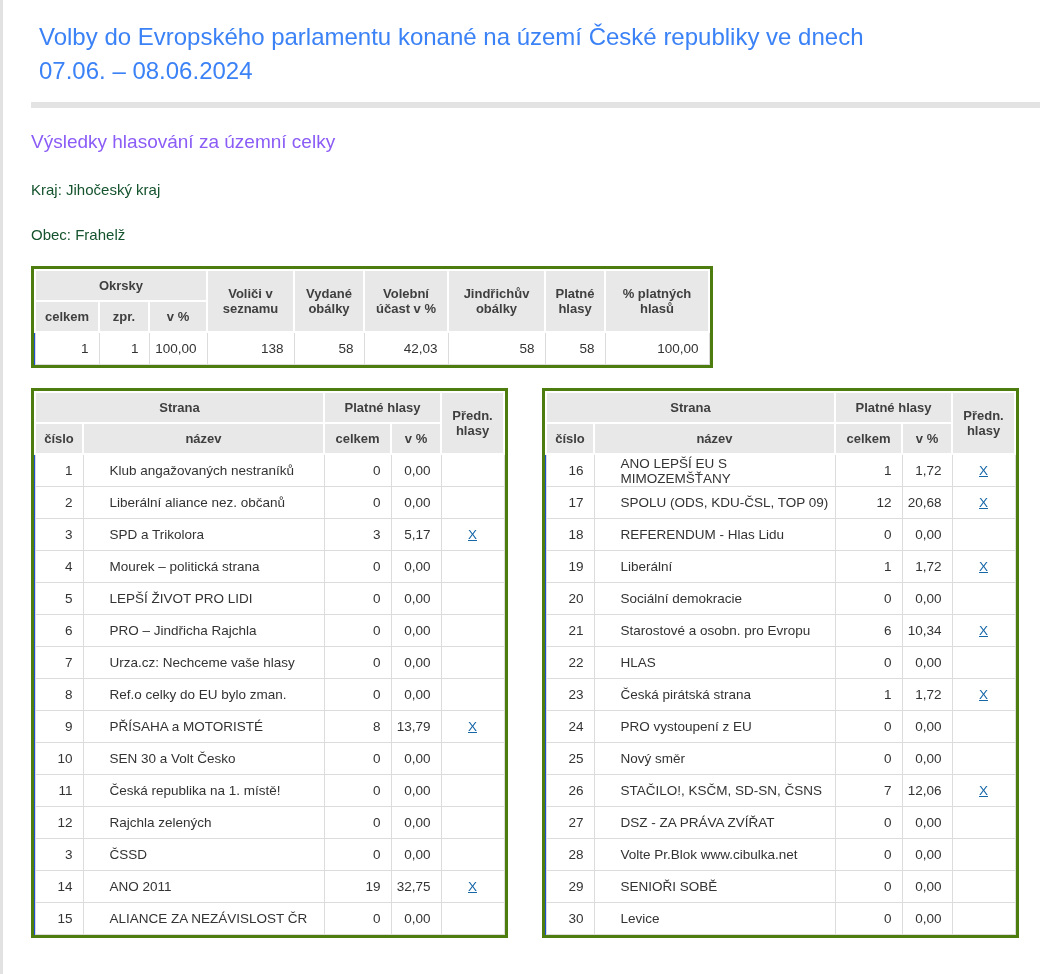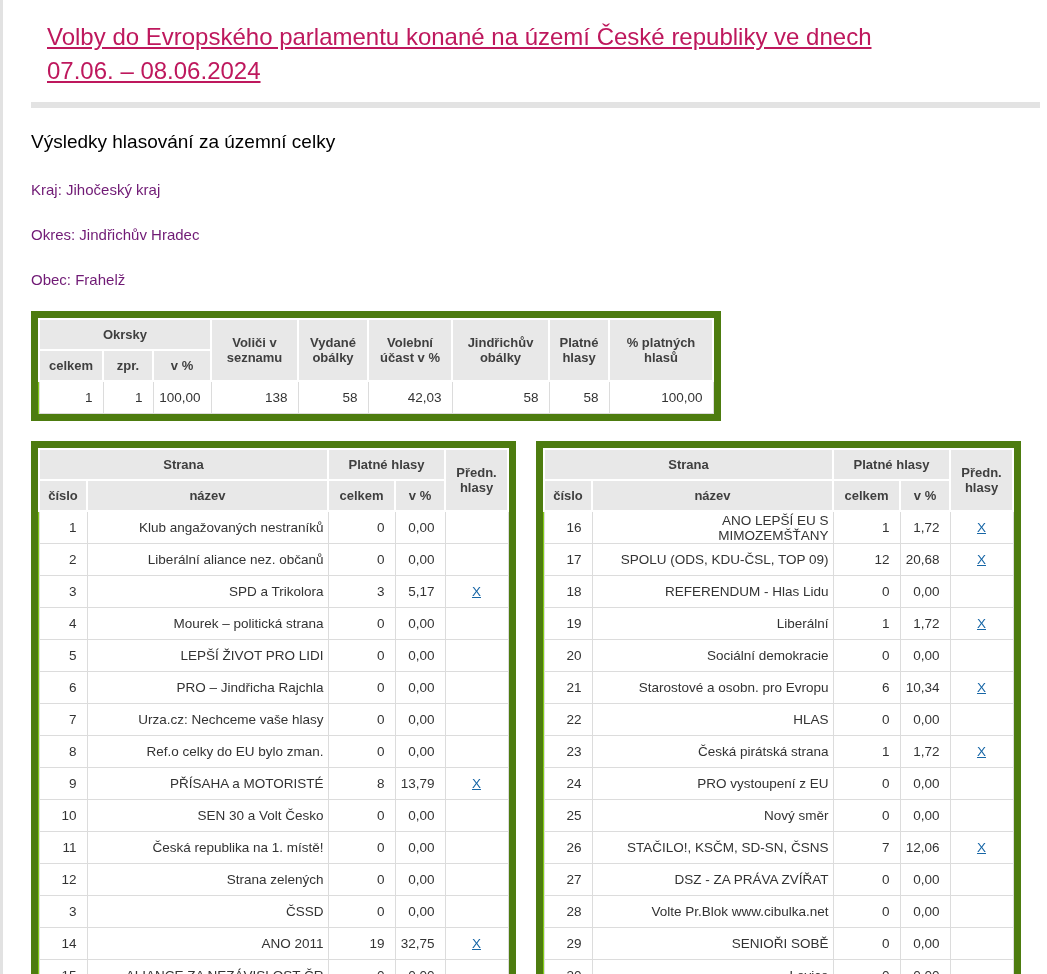--- a/index.html
+++ b/index.html
@@ -9,41 +9,40 @@
     position: relative;
     min-height: 974px;
   }
   .left-strip {
     position: absolute; left: 0; top: 0; bottom: 0;
     width: 3px; background: #e2e2e2;
   }
   .page { padding: 12px 7px 20px 31px; width: 1009px; }
 
   h1.title {
-    color: #be185d;
+    color: #3b82f6;
     font-size: 24px;
     line-height: 34px;
     font-weight: normal;
-    margin: 8px 0 0 16px;
-    text-decoration: underline;
+    margin: 8px 0 0 8px;
   }
   .divider {
     height: 6px; background: #e3e3e3; border: 0;
     margin: 14px 0 0 0; width: 100%;
   }
   .subtitle {
-    font-size: 19px; color: #000000; font-weight: normal;
+    font-size: 19px; color: #8b5cf6; font-weight: normal;
     margin: 23px 0 0 0;
   }
-  .info-line { font-size: 15px; color: #701a75; margin: 28px 0 0 0; }
+  .info-line { font-size: 15px; color: #14532d; margin: 28px 0 0 0; }
 
   .tbl-wrap {
     display: inline-block;
-    border: 7px solid #4d7c0f;
-    background: #84cc16;
+    border: 3px solid #4d7c0f;
+    background: #1d4ed8;
     vertical-align: top;
   }
   table { border-collapse: collapse; table-layout: fixed; }
   th {
     background: #e8e8e8;
     border: 2px solid #ffffff;
     color: #3f3f3f;
     font-size: 13px;
     font-weight: bold;
     padding: 4px 3px;
@@ -54,24 +53,24 @@
     border: 1px solid #dcdcdc;
     background: #fff;
     font-size: 13.5px;
     color: #333;
     height: 31px;
     padding: 0 4px;
     vertical-align: middle;
   }
   thead tr { height: 31px; }
   td.num { text-align: right; padding-right: 10px; }
-  td.name { text-align: right; padding-left: 19px; }
+  td.name { text-align: left; padding-left: 26px; }
   td.pref { text-align: center; }
   .summary-wrap { margin-top: 23px; }
-  .party-tables { margin-top: 20px; display: flex; gap: 20px; align-items: flex-start; }
+  .party-tables { margin-top: 20px; display: flex; gap: 34px; align-items: flex-start; }
   a.pref-link {
     color: #1766a6; text-decoration: underline;
     font-size: 13.5px; cursor: pointer;
   }
 </style>
 </head>
 <body>
 
 <div class="left-strip"></div>
 
@@ -82,24 +81,20 @@
     <span>07.06. – 08.06.2024</span>
   </h1>
 
   <div class="divider"></div>
 
   <h2 class="subtitle">Výsledky hlasování za územní celky</h2>
 
   <p class="info-line">
     <span>Kraj:</span>
     <span>Jihočeský kraj</span>
-  </p>
-  <p class="info-line">
-    <span>Okres:</span>
-    <span>Jindřichův Hradec</span>
   </p>
   <p class="info-line">
     <span>Obec:</span>
     <span>Frahelž</span>
   </p>
 
   <div class="tbl-wrap summary-wrap">
     <table>
       <colgroup>
         <col style="width:64px">
@@ -252,21 +247,21 @@
   <tr>
     <td class="num">11</td>
     <td class="name">Česká republika na 1. místě!</td>
     <td class="num">0</td>
     <td class="num">0,00</td>
     <td class="pref"></td>
   </tr>
 
   <tr>
     <td class="num">12</td>
-    <td class="name">Strana zelených</td>
+    <td class="name">Rajchla zelených</td>
     <td class="num">0</td>
     <td class="num">0,00</td>
     <td class="pref"></td>
   </tr>
 
   <tr>
     <td class="num">3</td>
     <td class="name">ČSSD</td>
     <td class="num">0</td>
     <td class="num">0,00</td>

